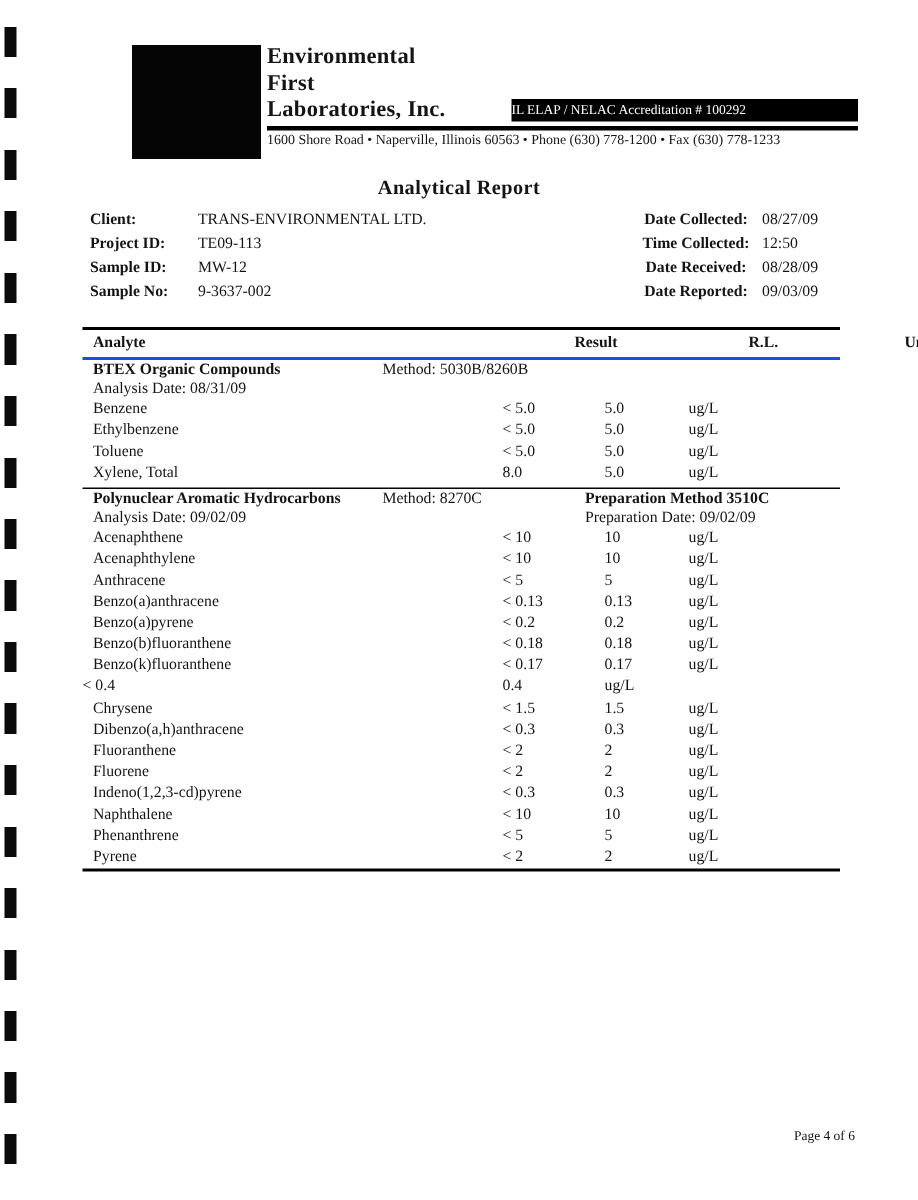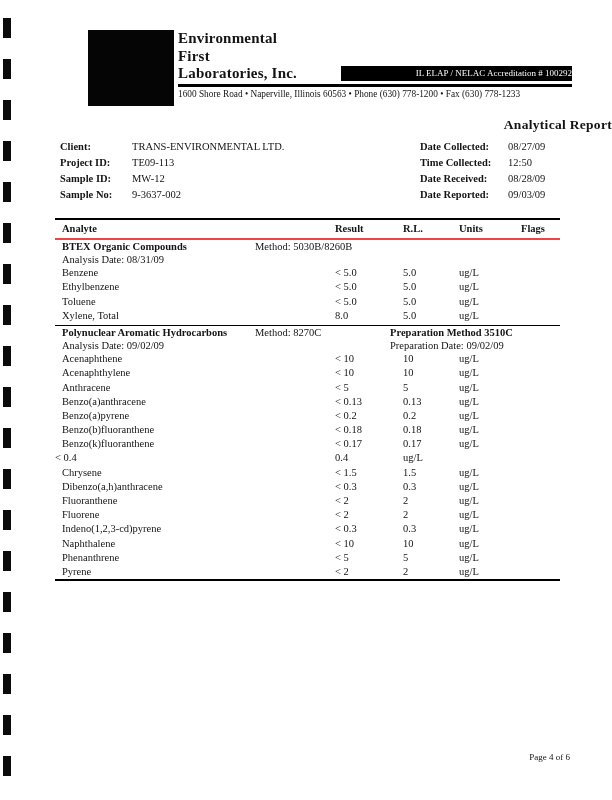--- a/index.html
+++ b/index.html
@@ -20,52 +20,52 @@
   }
 
   
   .logo { left:88px; top:30px; width:86px; height:76px; background:#050505; }
   .company-name {
     left:178px; top:30px; font-weight:bold; font-size:15px; line-height:17.5px;
     letter-spacing:0.2px;
   }
   .accred-bar {
     left:341px; top:66px; width:231px; height:15px;
-    background:#000; color:#fff; font-size:9px; line-height:15px; text-align:right;
+    background:#000; color:#fff; font-size:9px; line-height:15px; text-align:left;
   }
   .header-rule { left:178px; top:84px; width:394px; height:3px; background:#000; }
   .address { left:178px; top:89px; width:394px; font-size:9.3px; white-space:nowrap; }
 
   
   .report-title {
-    left:0; top:117px; width:612px; text-align:right;
+    left:0; top:117px; width:612px; text-align:center;
     font-size:13.5px; font-weight:bold; letter-spacing:0.3px;
   }
 
   
   .info-block { font-size:10.5px; }
   #client-info { left:60px; top:139px; width:320px; }
-  #report-dates { left:420px; top:139px; width:170px; }
+  #report-dates { left:420px; top:139px; width:170px;text-align:center; }
   .info-row { height:16px; line-height:16px; display:flex; }
   .info-label { font-weight:bold; display:inline-block; }
   #client-info .info-label { width:72px; }
   #report-dates .info-label { width:88px; }
 
   
   .analyte-table {
     left:55px; top:218px; width:505px;
     border-top:2.5px solid #000; border-bottom:2px solid #000;
     font-size:10.5px;
   }
   .trow {
     display:grid;
     grid-template-columns:280px 68px 56px 62px 39px;
     height:14.2px; line-height:14.2px; align-items:center;
   }
-  .thead { height:20px; line-height:20px; font-weight:bold; border-bottom:2px solid #ef4444; }
+  .thead { height:20px; line-height:20px; font-weight:bold; border-bottom:2px solid #1d4ed8;gap:48px; }
   .tcell { overflow:hidden; white-space:nowrap; }
   .c0 { padding-left:7px; }
   .section-head { position:relative; padding-top:1px; }
   .section-head.divided { border-top:1.5px solid #000; margin-top:2px; }
   .sec-line { position:relative; height:12.6px; line-height:12.6px; }
   .sec-name  { position:absolute; left:7px;   font-weight:bold; white-space:nowrap; }
   .sec-method{ position:absolute; left:200px; font-weight:normal; white-space:nowrap; }
   .sec-prep  { position:absolute; left:335px; font-weight:bold; white-space:nowrap; }
   .sec-adate { position:absolute; left:7px;   white-space:nowrap; }
   .sec-pdate { position:absolute; left:335px; white-space:nowrap; }

